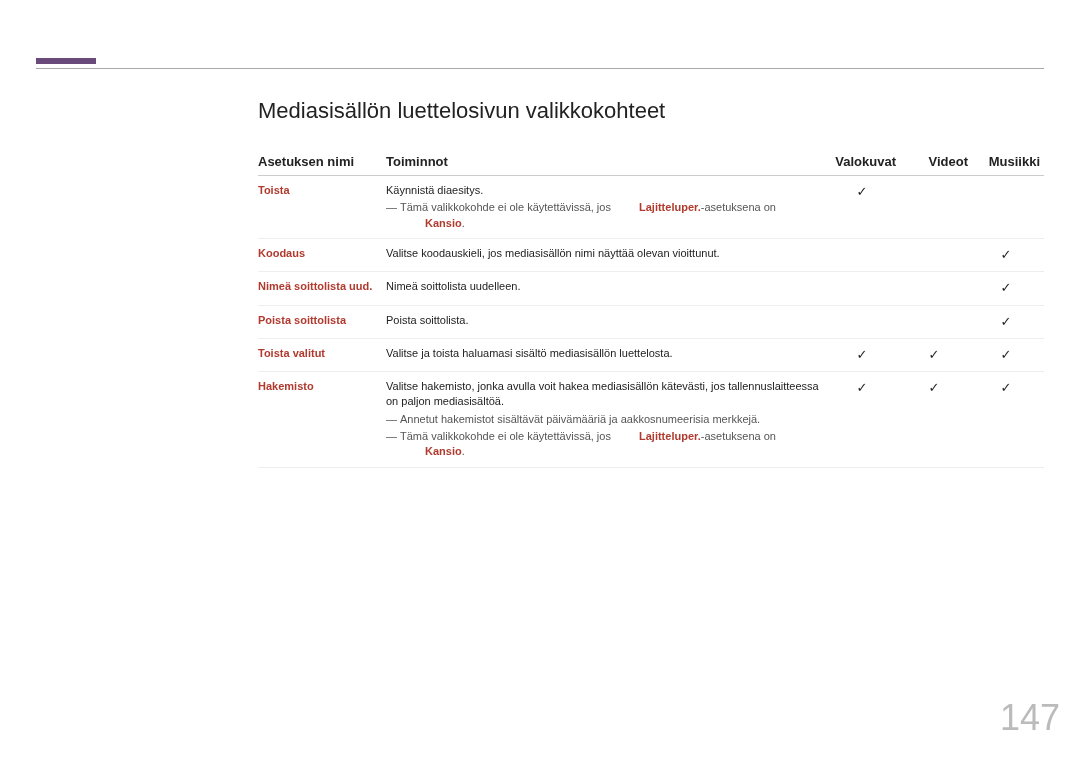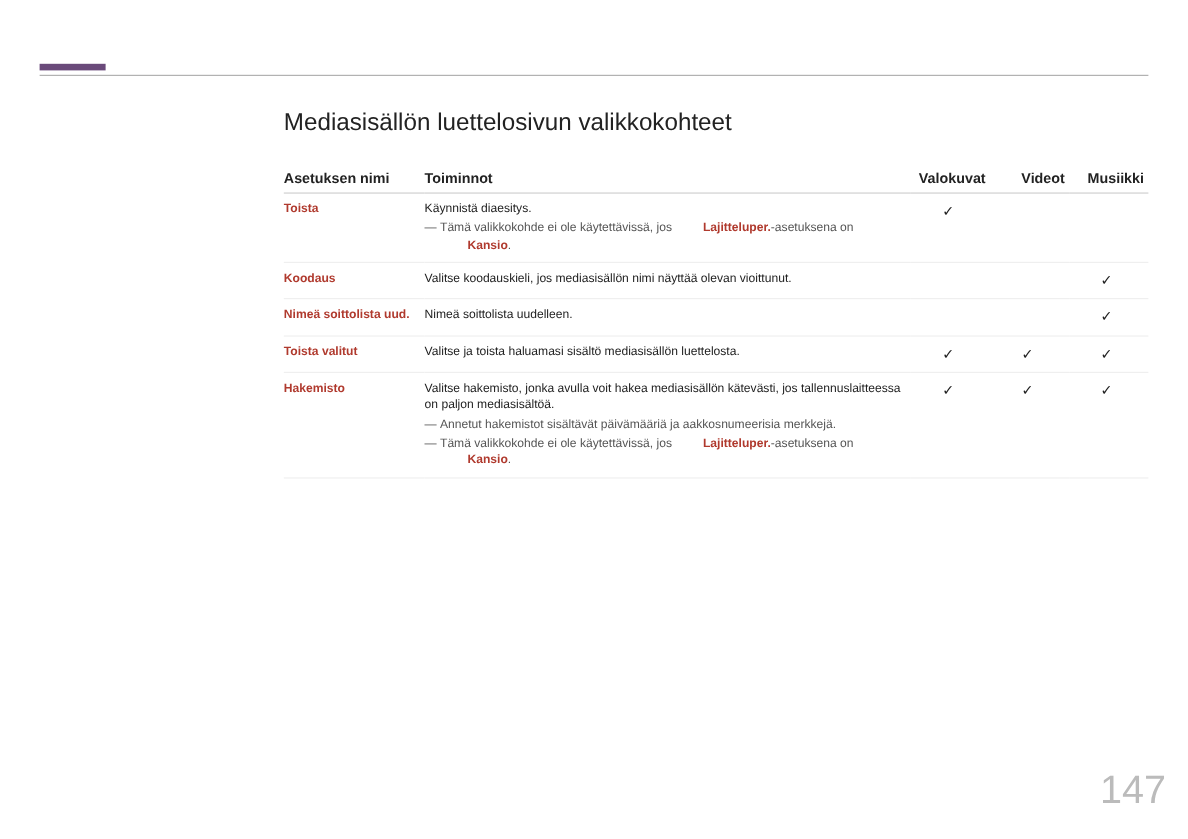--- a/index.html
+++ b/index.html
@@ -144,20 +144,29 @@
       <tr>
         <td class="setting-name">Nimeä soittolista uud.</td>
         <td>
           <span class="function-main">Nimeä soittolista uudelleen.</span>
         </td>
         <td class="check"></td>
         <td class="check"></td>
         <td class="check">✓</td>
       </tr>
 
+      <tr>
+        <td class="setting-name">Poista soittolista</td>
+        <td>
+          <span class="function-main">Poista soittolista.</span>
+        </td>
+        <td class="check"></td>
+        <td class="check"></td>
+        <td class="check">✓</td>
+      </tr>
 
 
       <tr>
         <td class="setting-name">Toista valitut</td>
         <td>
           <span class="function-main">Valitse ja toista haluamasi sisältö mediasisällön luettelosta.</span>
         </td>
         <td class="check">✓</td>
         <td class="check">✓</td>
         <td class="check">✓</td>

